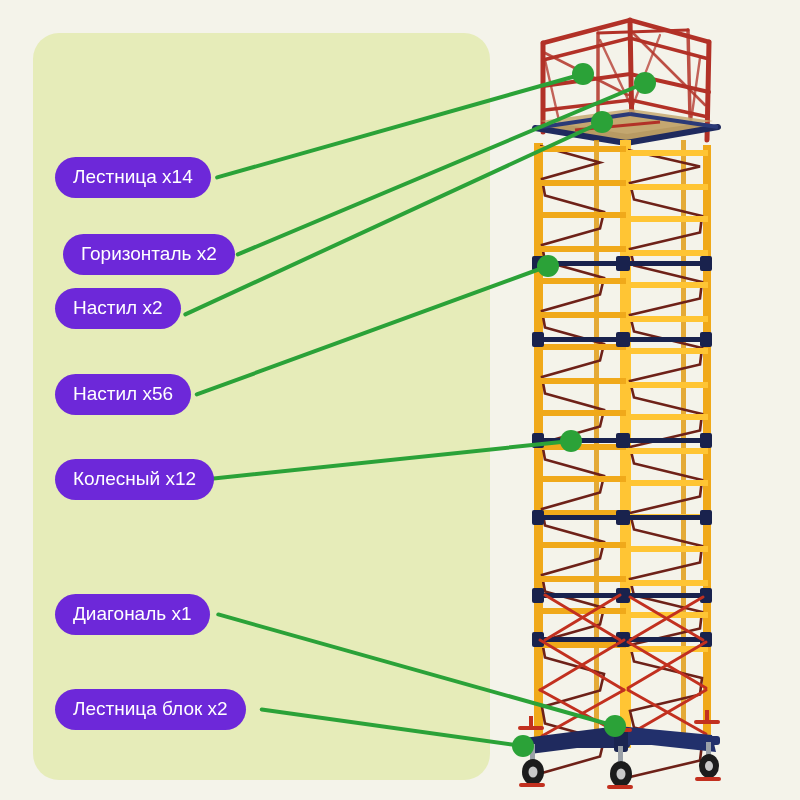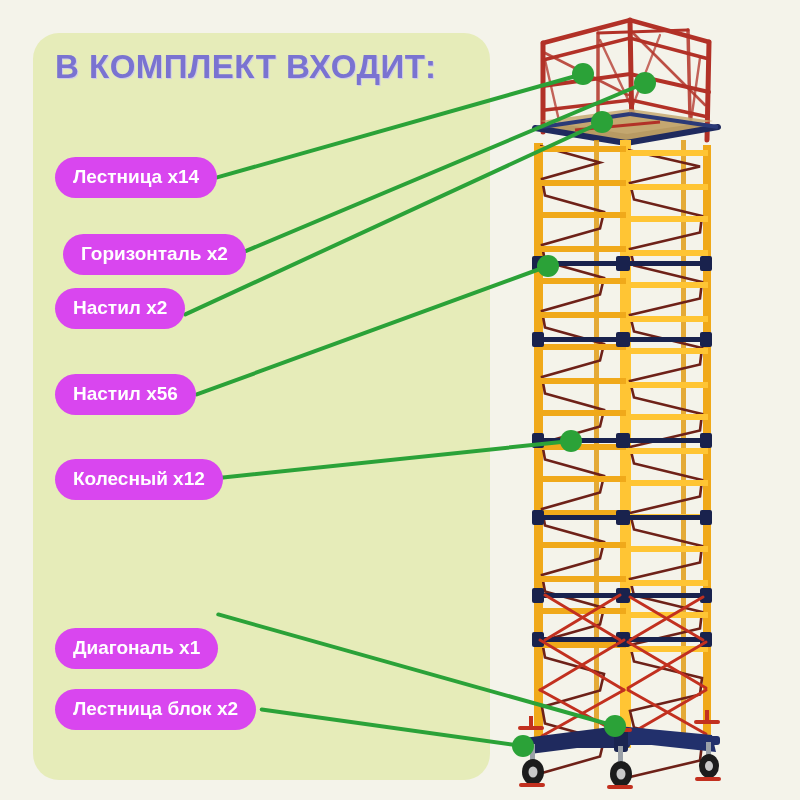--- a/index.html
+++ b/index.html
@@ -19,23 +19,23 @@
     position:absolute;left:55px;top:48px;
     font-size:33px;font-weight:bold;letter-spacing:.5px;
     color:#7a73d1;
     text-shadow:1px 1px 0 #cfcbe8;
     white-space:nowrap;
   }
 
   
   .pill{
     position:absolute;
-    background:#d946ef;color:#ffffff;
+    background:#6d28d9;color:#ffffff;
     border-radius:999px;
-    font-size:19px;font-weight:bold;
+    font-size:19px;font-weight:normal;
     padding:9px 18px 10px 18px;
     white-space:nowrap;
     box-sizing:border-box;
     line-height:1.15;
   }
 
   
   #leaders{position:absolute;left:0;top:0;width:800px;height:800px;}
 
   
@@ -255,19 +255,18 @@
         <circle cx="523" cy="746" r="11" fill="#2ba238"></circle>
       </g>
   </svg>
 
   <div id="pills">
       <div class="pill" style="left: 55px; top: 157px;">Лестница x14</div>
       <div class="pill" style="left: 63px; top: 234px;">Горизонталь x2</div>
       <div class="pill" style="left: 55px; top: 288px;">Настил x2</div>
       <div class="pill" style="left: 55px; top: 374px;">Настил x56</div>
       <div class="pill" style="left: 55px; top: 459px;">Колесный x12</div>
-      <div class="pill" style="left: 55px; top: 628px;">Диагональ x1</div>
+      <div class="pill" style="left: 55px; top: 594px;">Диагональ x1</div>
       <div class="pill" style="left: 55px; top: 689px;">Лестница блок x2</div>
     </div>
 
-  <div id="title">В КОМПЛЕКТ ВХОДИТ:</div>
 
 </div>
 
 </body></html>

